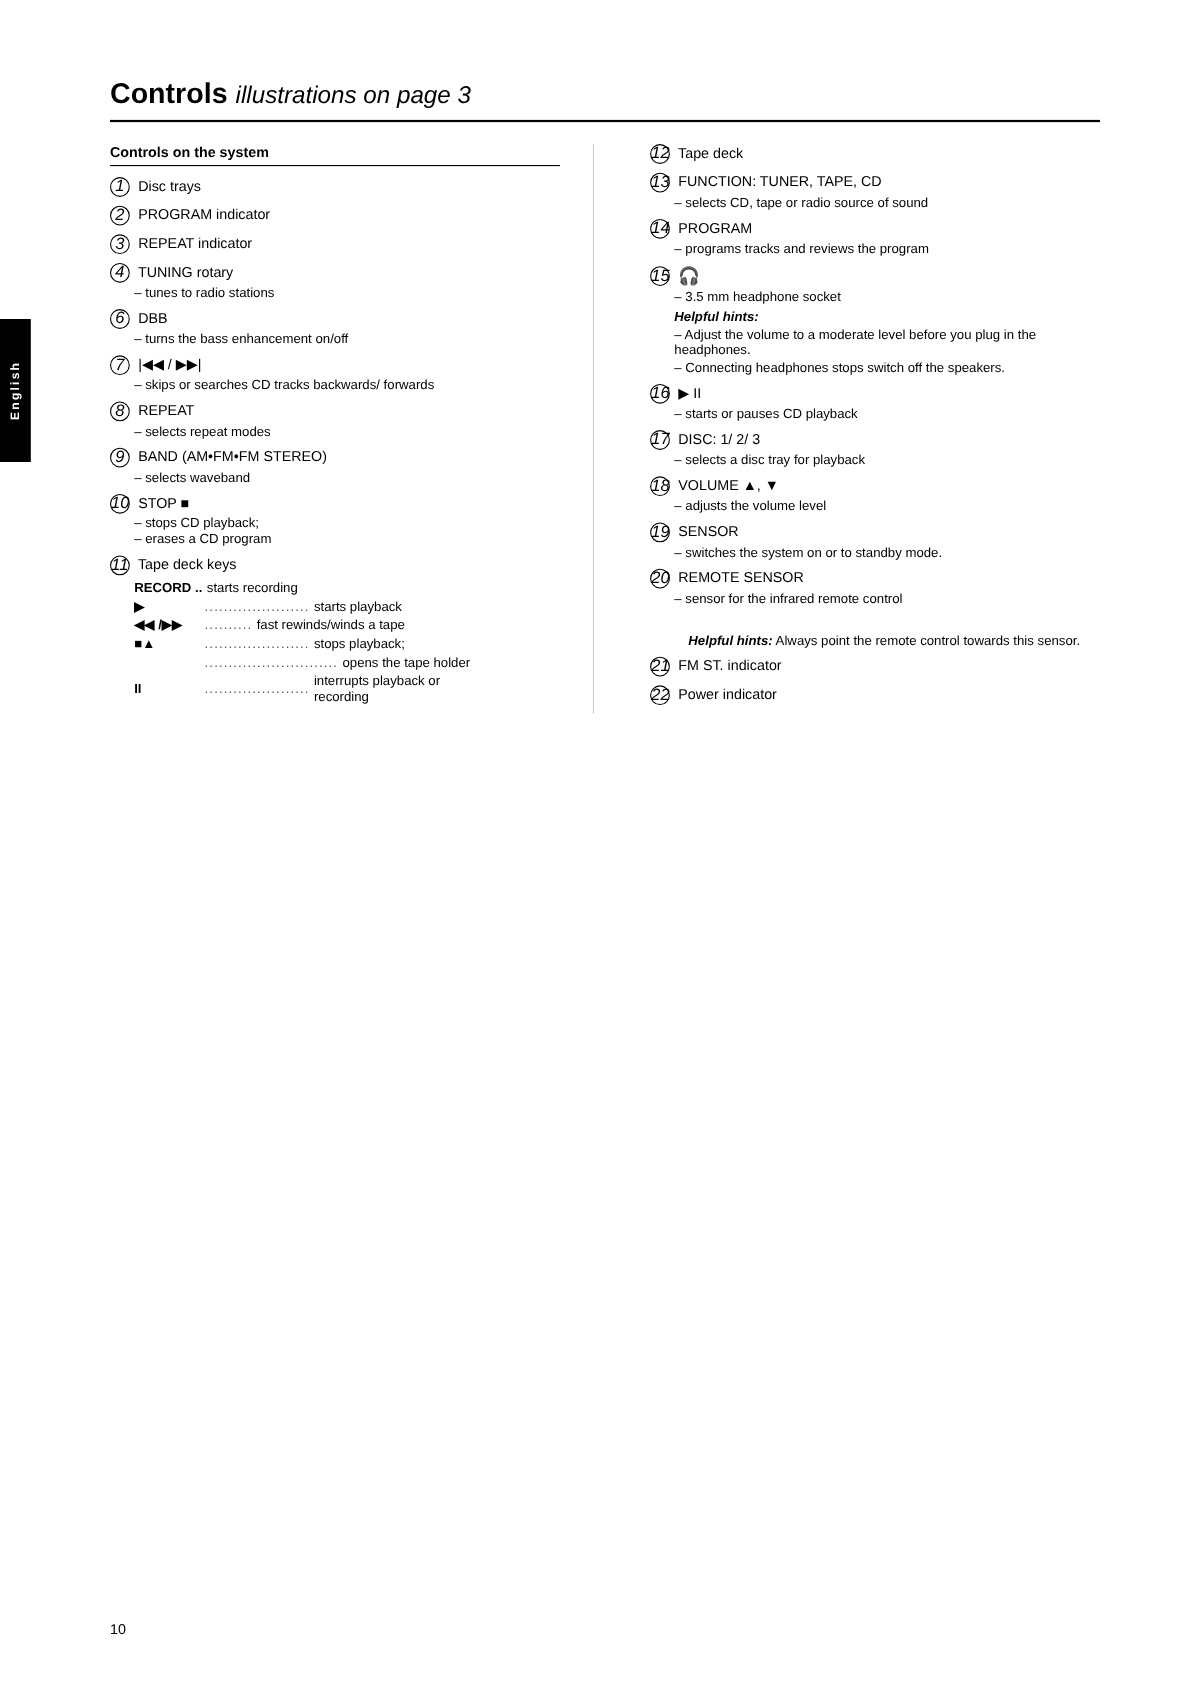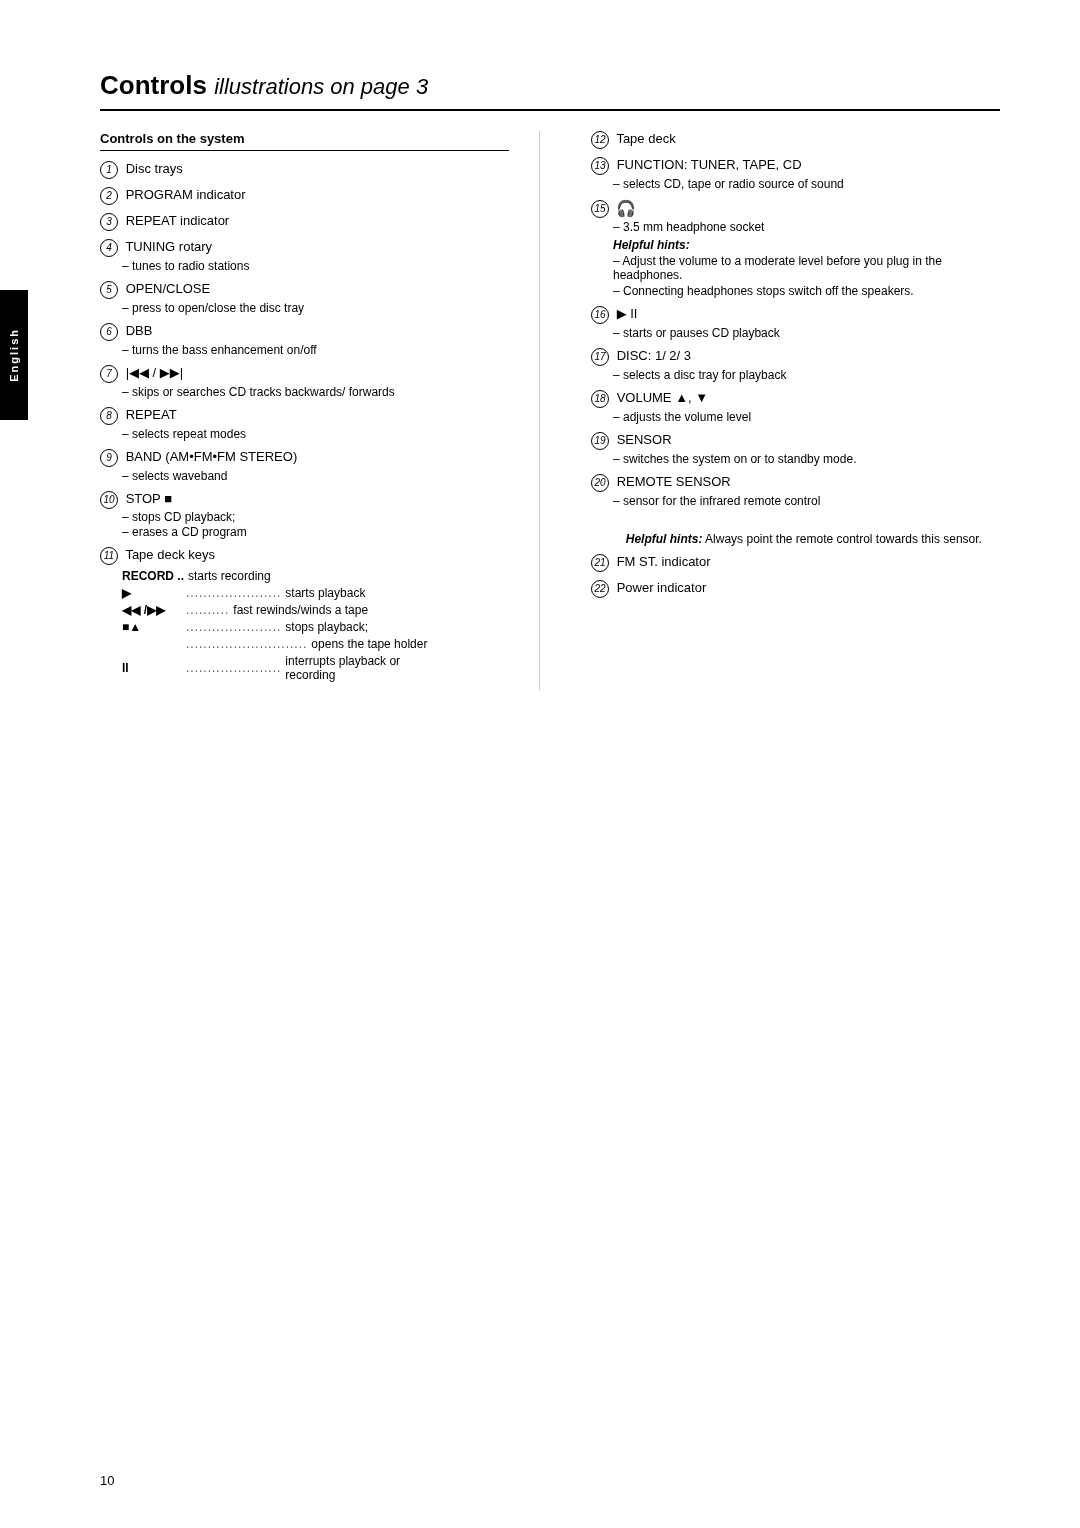--- a/index.html
+++ b/index.html
@@ -91,21 +91,21 @@
     }
 
     .item-number {
       display: inline-block;
       width: 18px;
       height: 18px;
       border: 1px solid #000;
       border-radius: 50%;
       text-align: center;
       line-height: 16px;
-      font-size: 10px;
+      font-size: 15px;
       margin-right: 4px;
       vertical-align: middle;
       font-style: italic;
     }
 
     .item-title {
       font-weight: normal;
       font-size: 13px;
     }
 
@@ -231,25 +231,20 @@
         <span class="item-number">3</span>
         <span class="item-title">REPEAT indicator</span>
       </div>
 
       <div class="item">
         <span class="item-number">4</span>
         <span class="item-title">TUNING rotary</span>
         <div class="item-desc">tunes to radio stations</div>
       </div>
 
-      <div class="item">
-        <span class="item-number">5</span>
-        <span class="item-title">OPEN/CLOSE</span>
-        <div class="item-desc">press to open/close  the disc tray</div>
-      </div>
 
       <div class="item">
         <span class="item-number">6</span>
         <span class="item-title">DBB</span>
         <div class="item-desc">turns the bass enhancement on/off</div>
       </div>
 
       <div class="item">
         <span class="item-number">7</span>
         <span class="item-title">|◀◀ / ▶▶|</span>
@@ -319,20 +314,25 @@
         <span class="item-number">12</span>
         <span class="item-title">Tape deck</span>
       </div>
 
       <div class="item">
         <span class="item-number">13</span>
         <span class="item-title">FUNCTION: TUNER, TAPE, CD</span>
         <div class="item-desc">selects CD, tape or radio source of sound</div>
       </div>
 
+      <div class="item">
+        <span class="item-number">14</span>
+        <span class="item-title">PROGRAM</span>
+        <div class="item-desc">programs tracks and reviews the program</div>
+      </div>
 
       <div class="item">
         <span class="item-number">15</span>
         <span class="headphone-icon">🎧</span>
         <div class="item-desc">3.5 mm headphone socket</div>
         <div class="helpful-hints">
           <span class="hints-title">Helpful hints:</span>
           <div class="hints-line">Adjust the volume to a moderate level before you plug in the headphones.</div>
           <div class="hints-line">Connecting headphones stops switch off the speakers.</div>
         </div>

